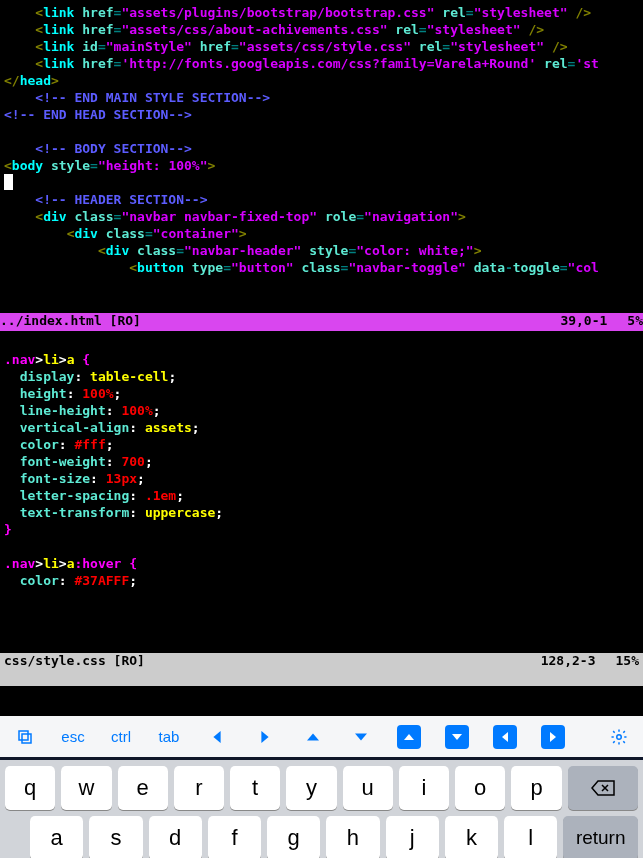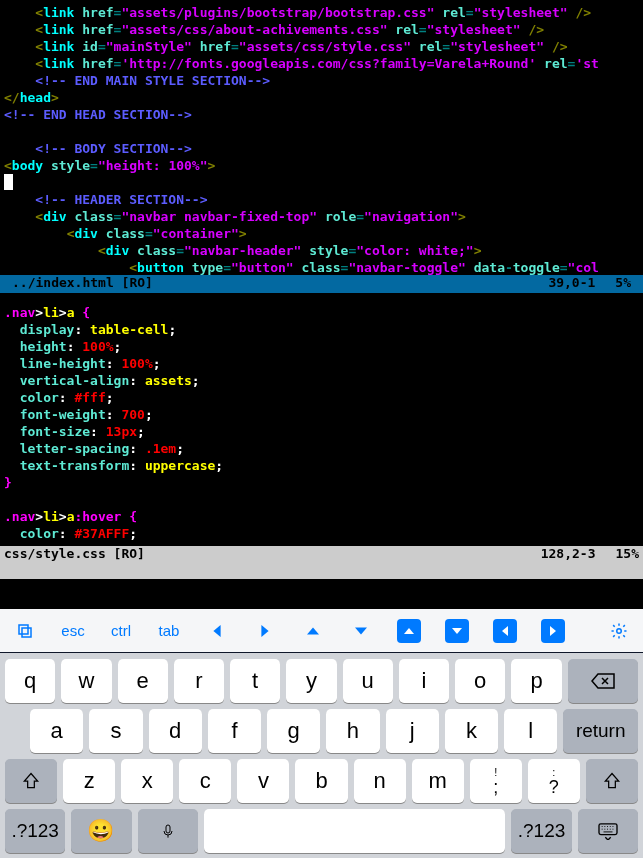--- a/index.html
+++ b/index.html
@@ -1,40 +1,40 @@
 <!DOCTYPE html>
 <html><head>
 <meta charset="utf-8">
 <style>
 * { margin: 0; padding: 0; box-sizing: border-box; }
 body { width: 643px; height: 858px; background: #000; font-family: 'Menlo', 'Consolas', monospace; font-size: 13px; overflow: hidden; }
 .editor { background: #000; color: #fff; }
 .pane1 { height: 275px; overflow: hidden; padding: 4px 0; }
-.status1 { background: #0369a1; color: #000; height: 18px; display: flex; padding: 0 12px; font-weight: bold; }
+.status1 { background: #d946ef; color: #000; height: 18px; display: flex; padding: 0 0; font-weight: bold; margin-top: 38px; }
 .status1 .left { flex: 1; }
 .status1 .mid { margin-right: 20px; }
-.pane2 { height: 253px; overflow: hidden; padding: 11px 0; border-radius: 7px; }
+.pane2 { height: 322px; overflow: hidden; padding: 20px 0; border-radius: 7px; }
 .status2 { background: #ccc; color: #000; height: 33px; display: flex; padding: 0 4px; font-weight: bold; }
 .status2 .left { flex: 1; }
 .status2 .mid { margin-right: 20px; }
 .cmdline { background: #000; height: 30px; }
 .line { white-space: pre; line-height: 17px; padding: 0 4px; font-weight: bold; }
 .c-olive { color: #808000; }
 .c-cyan { color: #00ffff; }
 .c-green { color: #5eead4; }
 .c-teal { color: #008080; }
 .c-purple { color: #d700ff; }
 .c-red { color: #ff0000; }
 .c-blue { color: #5c5cff; }
 .c-magenta { color: #ff00ff; }
 .c-white { color: #fff; }
 .c-yellow { color: #ffff00; }
 .cursor { background: #fff; color: #000; display: inline-block; width: 9px; height: 16px; }
 .keyboard { background: #d1d4d9; height: 264px; }
-.kbar { height: 44px; display: flex; align-items: center; padding: 8px 10px; gap: 18px; background: #f5f6f8; border-bottom: 1px solid #0f172a; }
+.kbar { height: 44px; display: flex; align-items: center; padding: 8px 10px; gap: 18px; background: #f5f6f8; border-bottom: 3px solid #0f172a; }
 .kbar-btn { color: #007aff; font-size: 15px; font-family: -apple-system, sans-serif; display: flex; align-items: center; justify-content: center; min-width: 30px; }
 .kbar-spacer { flex: 1; }
 .keyrow { display: flex; gap: 6px; padding: 6px 5px 0; justify-content: center; }
 .key { background: #fff; border-radius: 5px; box-shadow: 0 1px 0 #888; height: 44px; display: flex; align-items: center; justify-content: center; font-size: 22px; font-family: -apple-system, sans-serif; color: #000; flex: 1; }
 .key.fn { background: #acb2bc; }
 .key.fn.txt { font-size: 19px; }
 .key.wide { flex: 1.4; }
 .key.space { flex: 5; }
 .key.backspace svg { width: 24px; }
 .row2 { padding-left: 30px; padding-right: 5px; }
@@ -46,22 +46,22 @@
 </style>
 </head>
 <body>
 
 <div class="editor">
   <div class="pane1" id="pane1">
       <div class="line"><span class="c-white">    </span><span class="c-olive">&lt;</span><span class="c-cyan">link</span><span class="c-white"> </span><span class="c-green">href</span><span class="c-teal">=</span><span class="c-purple">"assets/plugins/bootstrap/bootstrap.css"</span><span class="c-white"> </span><span class="c-green">rel</span><span class="c-teal">=</span><span class="c-purple">"stylesheet"</span><span class="c-white"> </span><span class="c-olive">/&gt;</span></div>
       <div class="line"><span class="c-white">    </span><span class="c-olive">&lt;</span><span class="c-cyan">link</span><span class="c-white"> </span><span class="c-green">href</span><span class="c-teal">=</span><span class="c-purple">"assets/css/about-achivements.css"</span><span class="c-white"> </span><span class="c-green">rel</span><span class="c-teal">=</span><span class="c-purple">"stylesheet"</span><span class="c-white"> </span><span class="c-olive">/&gt;</span></div>
       <div class="line"><span class="c-white">    </span><span class="c-olive">&lt;</span><span class="c-cyan">link</span><span class="c-white"> </span><span class="c-green">id</span><span class="c-teal">=</span><span class="c-purple">"mainStyle"</span><span class="c-white"> </span><span class="c-green">href</span><span class="c-teal">=</span><span class="c-purple">"assets/css/style.css"</span><span class="c-white"> </span><span class="c-green">rel</span><span class="c-teal">=</span><span class="c-purple">"stylesheet"</span><span class="c-white"> </span><span class="c-olive">/&gt;</span></div>
       <div class="line"><span class="c-white">    </span><span class="c-olive">&lt;</span><span class="c-cyan">link</span><span class="c-white"> </span><span class="c-green">href</span><span class="c-teal">=</span><span class="c-purple">'http://fonts.googleapis.com/css?family=Varela+Round'</span><span class="c-white"> </span><span class="c-green">rel</span><span class="c-teal">=</span><span class="c-purple">'st</span></div>
+      <div class="line"><span class="c-olive">&lt;/</span><span class="c-cyan">head</span><span class="c-olive">&gt;</span></div>
       <div class="line"><span class="c-white">    </span><span class="c-blue">&lt;!-- END MAIN STYLE SECTION--&gt;</span></div>
-      <div class="line"><span class="c-olive">&lt;/</span><span class="c-cyan">head</span><span class="c-olive">&gt;</span></div>
       <div class="line"><span class="c-blue">&lt;!-- END HEAD SECTION--&gt;</span></div>
       <div class="line"><span class="c-white"> </span></div>
       <div class="line"><span class="c-white">    </span><span class="c-blue">&lt;!-- BODY SECTION--&gt;</span></div>
       <div class="line"><span class="c-olive">&lt;</span><span class="c-cyan">body</span><span class="c-white"> </span><span class="c-green">style</span><span class="c-teal">=</span><span class="c-purple">"height: 100%"</span><span class="c-olive">&gt;</span></div>
       <div class="line"><span class="cursor"> </span></div>
       <div class="line"><span class="c-white">    </span><span class="c-blue">&lt;!-- HEADER SECTION--&gt;</span></div>
       <div class="line"><span class="c-white">    </span><span class="c-olive">&lt;</span><span class="c-cyan">div</span><span class="c-white"> </span><span class="c-green">class</span><span class="c-teal">=</span><span class="c-purple">"navbar navbar-fixed-top"</span><span class="c-white"> </span><span class="c-green">role</span><span class="c-teal">=</span><span class="c-purple">"navigation"</span><span class="c-olive">&gt;</span></div>
       <div class="line"><span class="c-white">        </span><span class="c-olive">&lt;</span><span class="c-cyan">div</span><span class="c-white"> </span><span class="c-green">class</span><span class="c-teal">=</span><span class="c-purple">"container"</span><span class="c-olive">&gt;</span></div>
       <div class="line"><span class="c-white">            </span><span class="c-olive">&lt;</span><span class="c-cyan">div</span><span class="c-white"> </span><span class="c-green">class</span><span class="c-teal">=</span><span class="c-purple">"navbar-header"</span><span class="c-white"> </span><span class="c-green">style</span><span class="c-teal">=</span><span class="c-purple">"color: white;"</span><span class="c-olive">&gt;</span></div>
       <div class="line"><span class="c-white">                </span><span class="c-olive">&lt;</span><span class="c-cyan">button</span><span class="c-white"> </span><span class="c-green">type</span><span class="c-teal">=</span><span class="c-purple">"button"</span><span class="c-white"> </span><span class="c-green">class</span><span class="c-teal">=</span><span class="c-purple">"navbar-toggle"</span><span class="c-white"> </span><span class="c-green">data</span><span class="c-teal">-</span><span class="c-green">toggle</span><span class="c-teal">=</span><span class="c-purple">"col</span></div>

